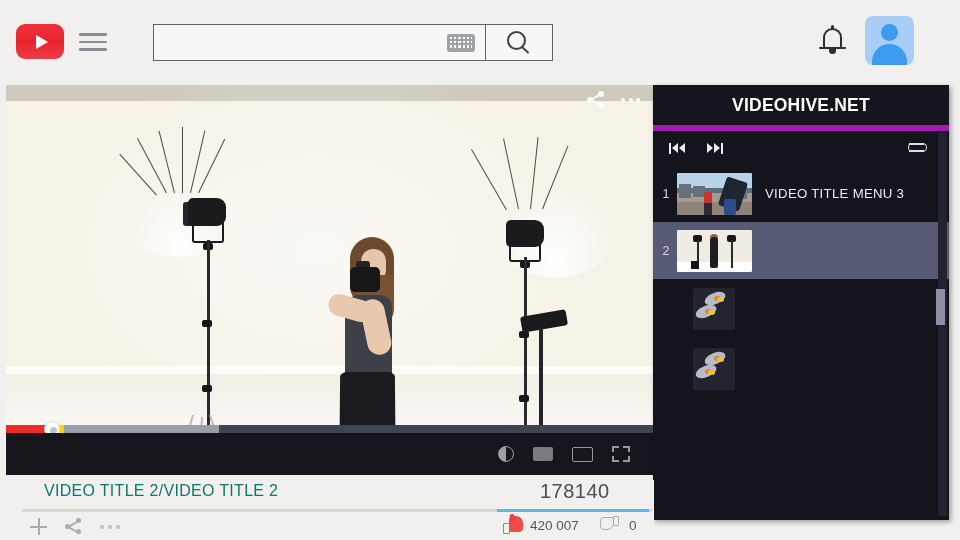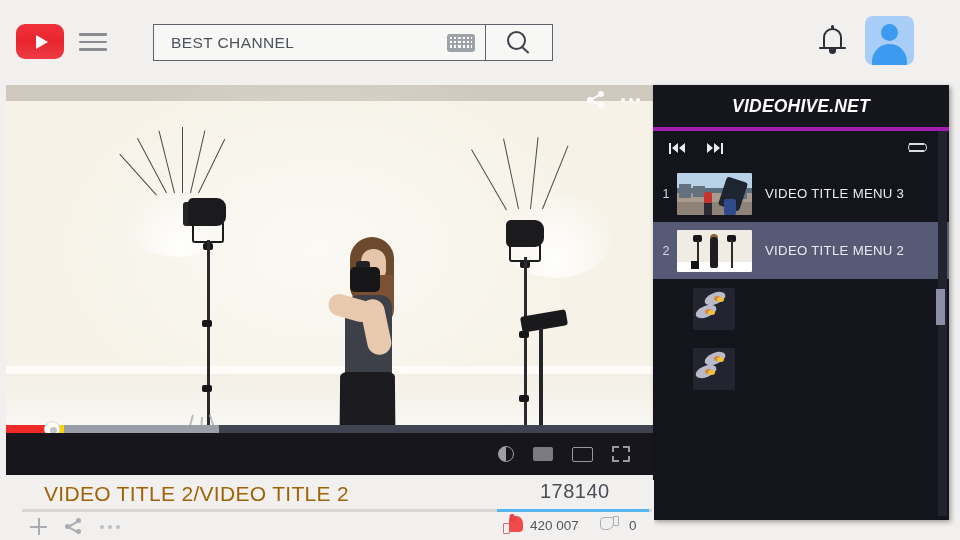--- a/index.html
+++ b/index.html
@@ -146,21 +146,21 @@
   .c-full i { position:absolute; width:7px; height:6px; border:2px solid #c9ccd1; }
   .c-full .a { left:0; top:0; border-right:none; border-bottom:none; }
   .c-full .b { right:0; top:0; border-left:none; border-bottom:none; }
   .c-full .c { left:0; bottom:0; border-right:none; border-top:none; }
   .c-full .d { right:0; bottom:0; border-left:none; border-top:none; }
 
   
   .sidebar { position:absolute; left:653px; top:85px; width:296px; height:435px; background:#14141c;
              box-shadow: 2px 2px 5px rgba(0,0,0,.35); }
   .sb-head { height:46px; display:flex; align-items:center; justify-content:center;
-             border-bottom:4px solid #a21caf; background:#15151e;font-style:italic; }
+             border-bottom:6px solid #a21caf; background:#15151e; }
   .sb-title { color:#fdfdfd; font-size:17.5px; font-weight:bold; letter-spacing:.2px; }
   .sb-nav { height:34px; display:flex; align-items:center; padding:0 16px; position:relative; }
   .navbtn { display:flex; align-items:center; gap:1px; margin-right:22px; }
   .tri-l { width:0;height:0;border-right:6px solid #e9eaf0;border-top:5px solid transparent;border-bottom:5px solid transparent; }
   .tri-r { width:0;height:0;border-left:6px solid #e9eaf0;border-top:5px solid transparent;border-bottom:5px solid transparent; }
   .bar-v { width:2.2px; height:11px; background:#e9eaf0; }
   .loopico { position:absolute; right:22px; top:10px; width:19px; height:14px; }
   .loopico .r1, .loopico .r2 { position:absolute; left:1px; height:1.9px; width:15px; background:#dcdde4; }
   .loopico .r1 { top:2px; } .loopico .r2 { top:9px; }
   .loopico .c1 { position:absolute; right:0px; top:2px; width:5px; height:9px; border:1.9px solid #dcdde4; border-left:none; border-radius:0 6px 6px 0;}
@@ -194,21 +194,21 @@
   .ph-img .b1 { left:11px; top:5px; transform: rotate(-22deg); }
   .ph-img .b2 { left:2px; top:18px; transform: rotate(-22deg); }
   .ph-img .y1, .ph-img .y2 { position:absolute; width:7px; height:5px; border-radius:50%; background:#f0c23a; box-shadow:-3px -1px 0 0 #d9843a; }
   .ph-img .y1 { left:24px; top:9px; } .ph-img .y2 { left:15px; top:22px; }
 
   .sb-scroll { position:absolute; right:2px; top:46px; width:9px; height:385px; background:#22232e; }
   .sb-thumb { position:absolute; right:2px; top:158px; width:9px; height:36px; background:#8c8fa6; }
 
   
   .info { position:absolute; left:0; top:480px; width:654px; height:60px; background:#f1f0ee; }
-  .vtitle { position:absolute; left:44px; top:2px; font-size:21px; color:#a16207; letter-spacing:.3px;text-align:center; }
+  .vtitle { position:absolute; left:44px; top:2px; font-size:16px; color:#0f766e; letter-spacing:.3px;text-align:center; }
   .views { position:absolute; left:540px; top:0px; font-size:20px; color:#4a4e56; letter-spacing:.5px; }
   .rulewrap { position:absolute; left:22px; top:29px; width:630px; height:3px; background:#d8d7d4; }
   .ruleblue { position:absolute; left:475px; top:0; width:152px; height:3px; background:#56b7ef; }
 
   .actions { position:absolute; left:30px; top:38px; display:flex; align-items:center; gap:18px; }
   .plusico { position:relative; width:17px; height:17px; }
   .plusico i { position:absolute; background:#a9acb1; }
   .plusico .h { left:0; top:7.5px; width:17px; height:2px; }
   .plusico .v { left:7.5px; top:0; width:2px; height:17px; }
   .shareg { position:relative; width:17px; height:17px; }
@@ -241,21 +241,20 @@
     </div>
 
     <div class="burger">
       <span></span>
         <span></span>
         <span></span>
     </div>
 
     <div class="searchwrap">
       <div class="searchbox">
-        <div class="sv">BEST CHANNEL</div>
         <div class="kbd-icon">
           <i></i>
             <i></i>
             <i></i>
         </div>
       </div>
       <div class="searchbtn">
         <div class="mag">
           <div class="ring"></div>
             <div class="hdl"></div>
@@ -424,21 +423,20 @@
         <div class="t2">
           <div class="h" style="left:16px;"></div>
             <div class="s" style="left:20px;"></div>
           <div class="h" style="left:50px;"></div>
             <div class="s" style="left:54px;"></div>
           <div class="hd"></div>
             <div class="fig"></div>
             <div class="bx"></div>
         </div>
       </div>
-      <div class="pl-label">VIDEO TITLE MENU 2</div>
     </div>
 
     <div class="pl-ph">
       <div class="ph-img">
         <div class="b1"></div>
           <div class="b2"></div>
           <div class="y1"></div>
           <div class="y2"></div>
       </div>
     </div>

